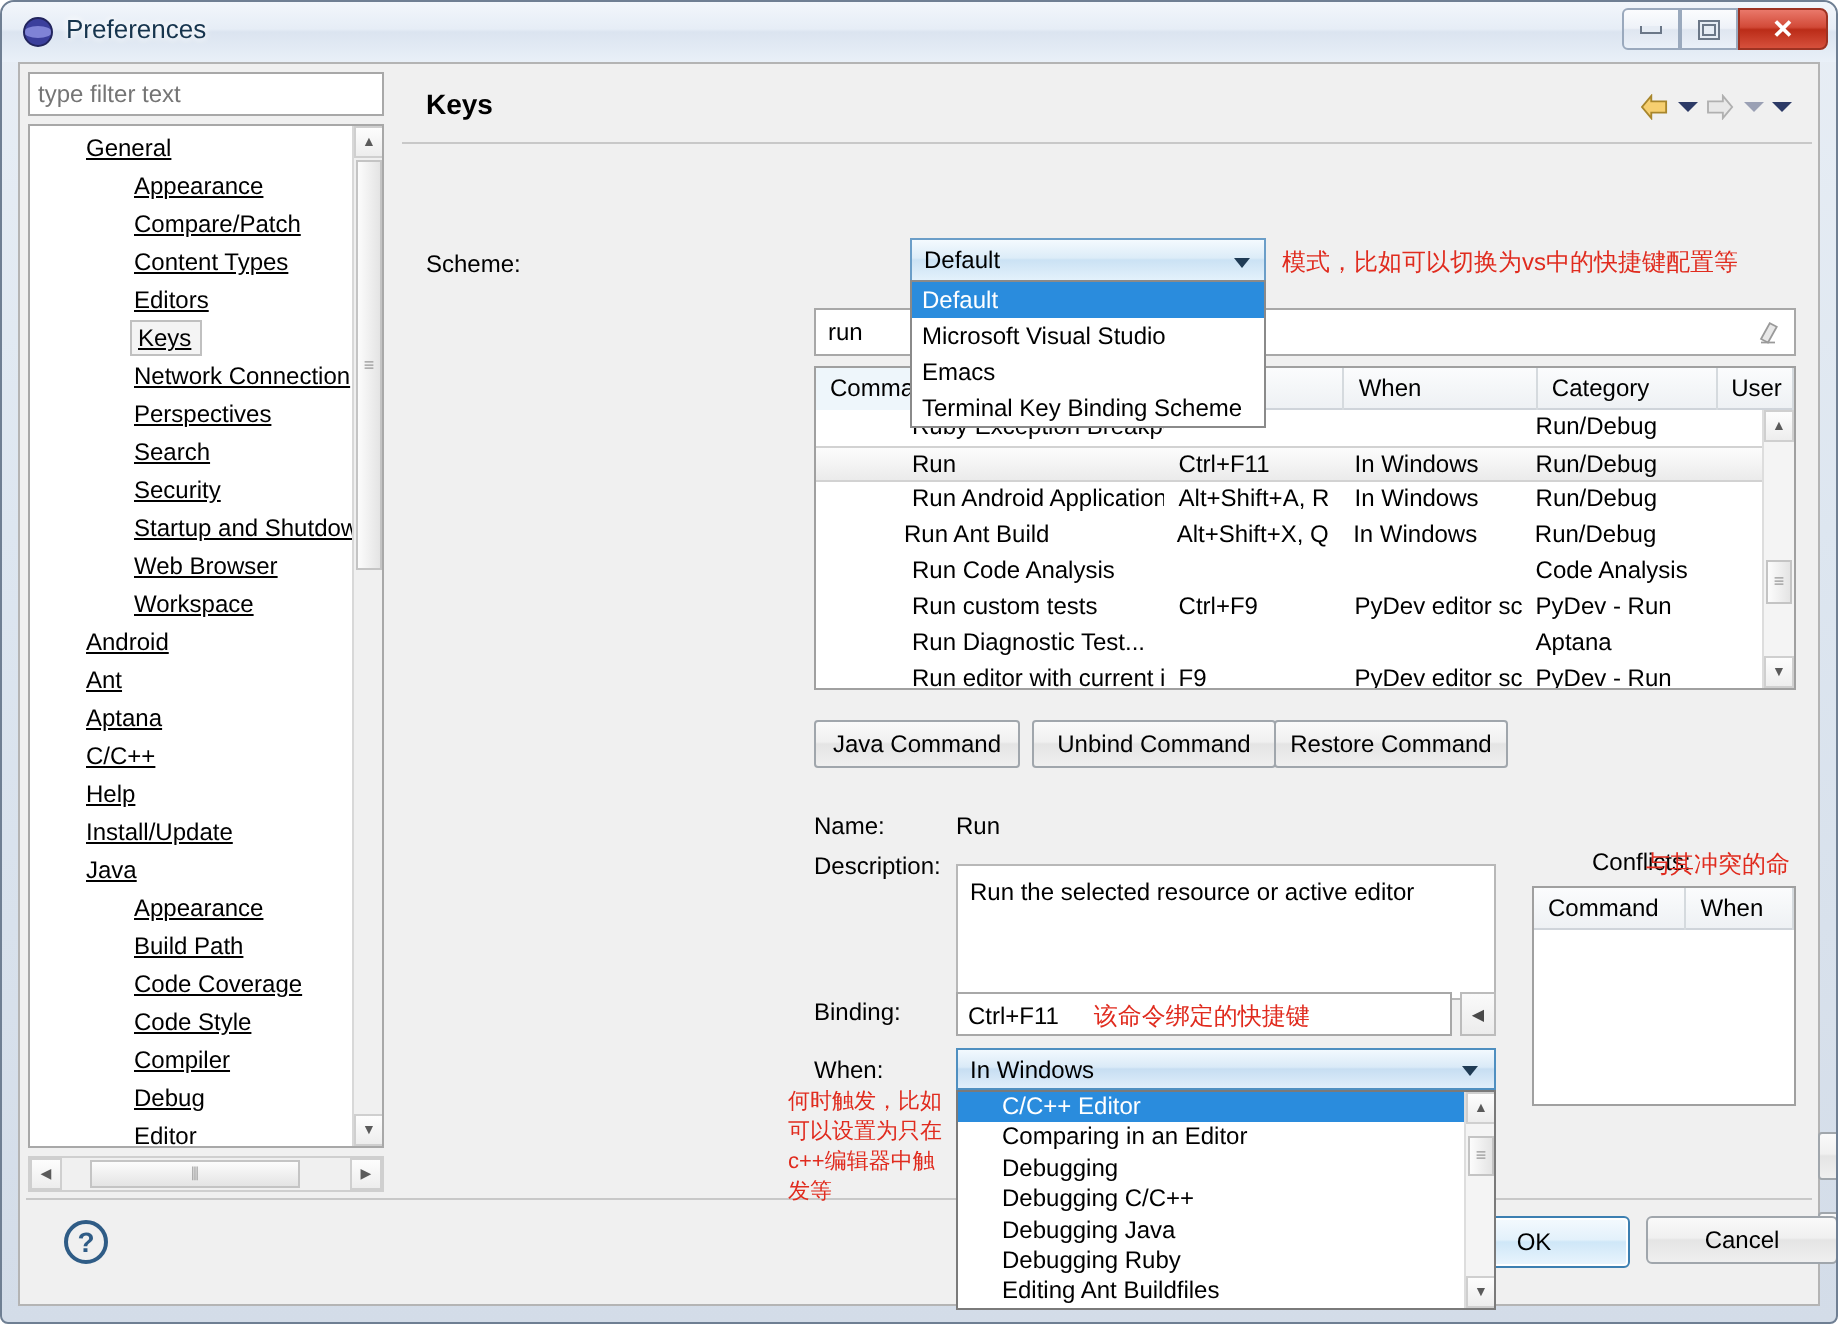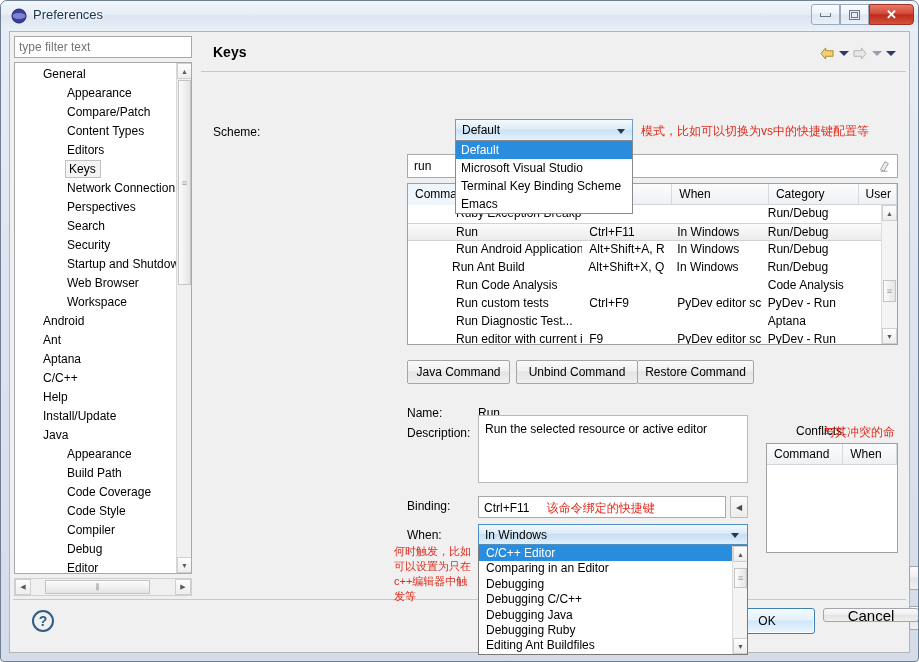--- a/index.html
+++ b/index.html
@@ -79,20 +79,21 @@
     border: 1px solid #a8a8a8; background: #fff; overflow: hidden;
   }
   #tree {
     position: absolute; top: 0; left: 0; right: 15px; bottom: 0;
     overflow: hidden; padding-top: 2px;
   }
   .tnode {
     height: 19px; line-height: 19px;
     padding-left: 28px; font-size: 12px; white-space: nowrap;
     cursor: default;
+    text-decoration: underline;
   }
   .tnode.child { padding-left: 52px; }
   .tnode.sel {
     display: inline-block; margin-left: 50px; padding-left: 3px; padding-right: 4px;
     border: 1px solid #c0c0c0; background: #f4f4f4; height: 18px; line-height: 16px;
   }
   .vscroll {
     position: absolute; right: 0; top: 0; width: 15px; bottom: 0;
     background: #f0f0f0; border-left: 1px solid #d8d8d8;
   }
@@ -246,21 +247,21 @@
   }
   #btn-copy { left: 206px; top: 325px; width: 103px; }
   #btn-unbind { left: 315px; top: 325px; width: 122px; }
   #btn-restore-cmd { left: 436px; top: 325px; width: 117px; }
 
   
   #lbl-name { position: absolute; left: 206px; top: 371px; font-size: 12px; }
   #val-name { position: absolute; left: 277px; top: 371px; font-size: 12px; }
   #lbl-desc { position: absolute; left: 206px; top: 391px; font-size: 12px; }
   #desc-box {
-    position: absolute; left: 277px; top: 380px; width: 270px; height: 68px;
+    position: absolute; left: 277px; top: 397px; width: 270px; height: 68px;
     border: 1px solid #b8b8b8; background: #fff;
     padding: 6px 6px; font-size: 12px;
   }
   #lbl-binding { position: absolute; left: 206px; top: 464px; font-size: 12px; }
   #binding-box {
     position: absolute; left: 277px; top: 461px; width: 248px; height: 22px;
     border: 1px solid #a8a8a8; background: #fff;
     font-size: 12px; padding: 3px 5px; white-space: nowrap;
   }
   #binding-box .ann-red { margin-left: 14px; }
@@ -281,21 +282,21 @@
   #when-combo .carrow {
     position: absolute; right: 8px; top: 8px; width: 0; height: 0;
     border-left: 4px solid transparent; border-right: 4px solid transparent;
     border-top: 5px solid #1f3b55;
   }
   #when-list {
     position: absolute; left: 277px; top: 510px; width: 270px; height: 110px;
     border: 1px solid #7a7a7a; background: #fff; z-index: 35; overflow: hidden;
   }
   #when-list .wopt {
-    height: 15.4px; line-height: 15.4px; padding-left: 7px;
+    height: 15.4px; line-height: 15.4px; padding-left: 22px;
     font-size: 12px; white-space: nowrap; cursor: default;
   }
   #when-list .wopt.sel { background: #2a8cdd; color: #fff; }
   #when-vscroll {
     position: absolute; right: 0; top: 0; width: 15px; bottom: 0;
     background: #f4f4f4; border-left: 1px solid #ddd;
   }
   #ann-when {
     position: absolute; left: 193px; top: 509px; width: 84px;
     font-size: 11px; color: #e02b1e; line-height: 15px; z-index: 30;
@@ -334,25 +335,25 @@
   }
   #btn-ok {
     position: absolute; left: 706px; top: 8px; width: 96px; height: 26px;
     border: 1px solid #3c7fb1; border-radius: 3px;
     background: linear-gradient(to bottom, #f4fafe 0%, #e3f1fb 45%, #cfe7f8 50%, #eaf5fd 100%);
     box-shadow: inset 0 0 0 1px #fff;
     display: flex; align-items: center; justify-content: center;
     font-size: 12px; cursor: default;
   }
   #btn-cancel {
-    position: absolute; left: 810px; top: 8px; width: 96px; height: 14px;
+    position: absolute; left: 810px; top: 8px; width: 96px; height: 24px;
     border: 1px solid #a0a6ac; border-radius: 3px;
     background: linear-gradient(to bottom, #fafafa 0%, #f0f0f0 45%, #e4e4e4 50%, #efefef 100%);
     display: flex; align-items: center; justify-content: center;
-    font-size: 15px; cursor: default;
+    font-size: 12px; cursor: default;
   }
 </style>
 </head>
 <body>
 
 <div id="window">
 
   <div id="titlebar">
     <svg id="app-icon" viewBox="0 0 16 16">
       <ellipse cx="8" cy="8" rx="7" ry="7" fill="#3b3f9c"></ellipse>
@@ -441,22 +442,22 @@
 
       <div id="scheme-label">Scheme:</div>
       <div id="scheme-combo">
         <span class="cval">Default</span>
         <span class="carrow"></span>
       </div>
       <div id="ann-scheme" class="ann-red">模式，比如可以切换为vs中的快捷键配置等</div>
       <div id="scheme-list">
           <div class="opt sel">Default</div>
           <div class="opt">Microsoft Visual Studio</div>
+          <div class="opt">Emacs</div>
           <div class="opt">Terminal Key Binding Scheme</div>
-          <div class="opt">Emacs</div>
         </div>
 
       <div id="cmd-filter">
         <span class="fval">run</span>
         <svg id="eraser-icon" viewBox="0 0 16 16">
           <polygon points="4,12 9,3 13,5 8,14" fill="#e8e8e8" stroke="#9a9a9a"></polygon>
           <line x1="4" y1="14" x2="12" y2="14" stroke="#9a9a9a"></line>
         </svg>
       </div>
 

